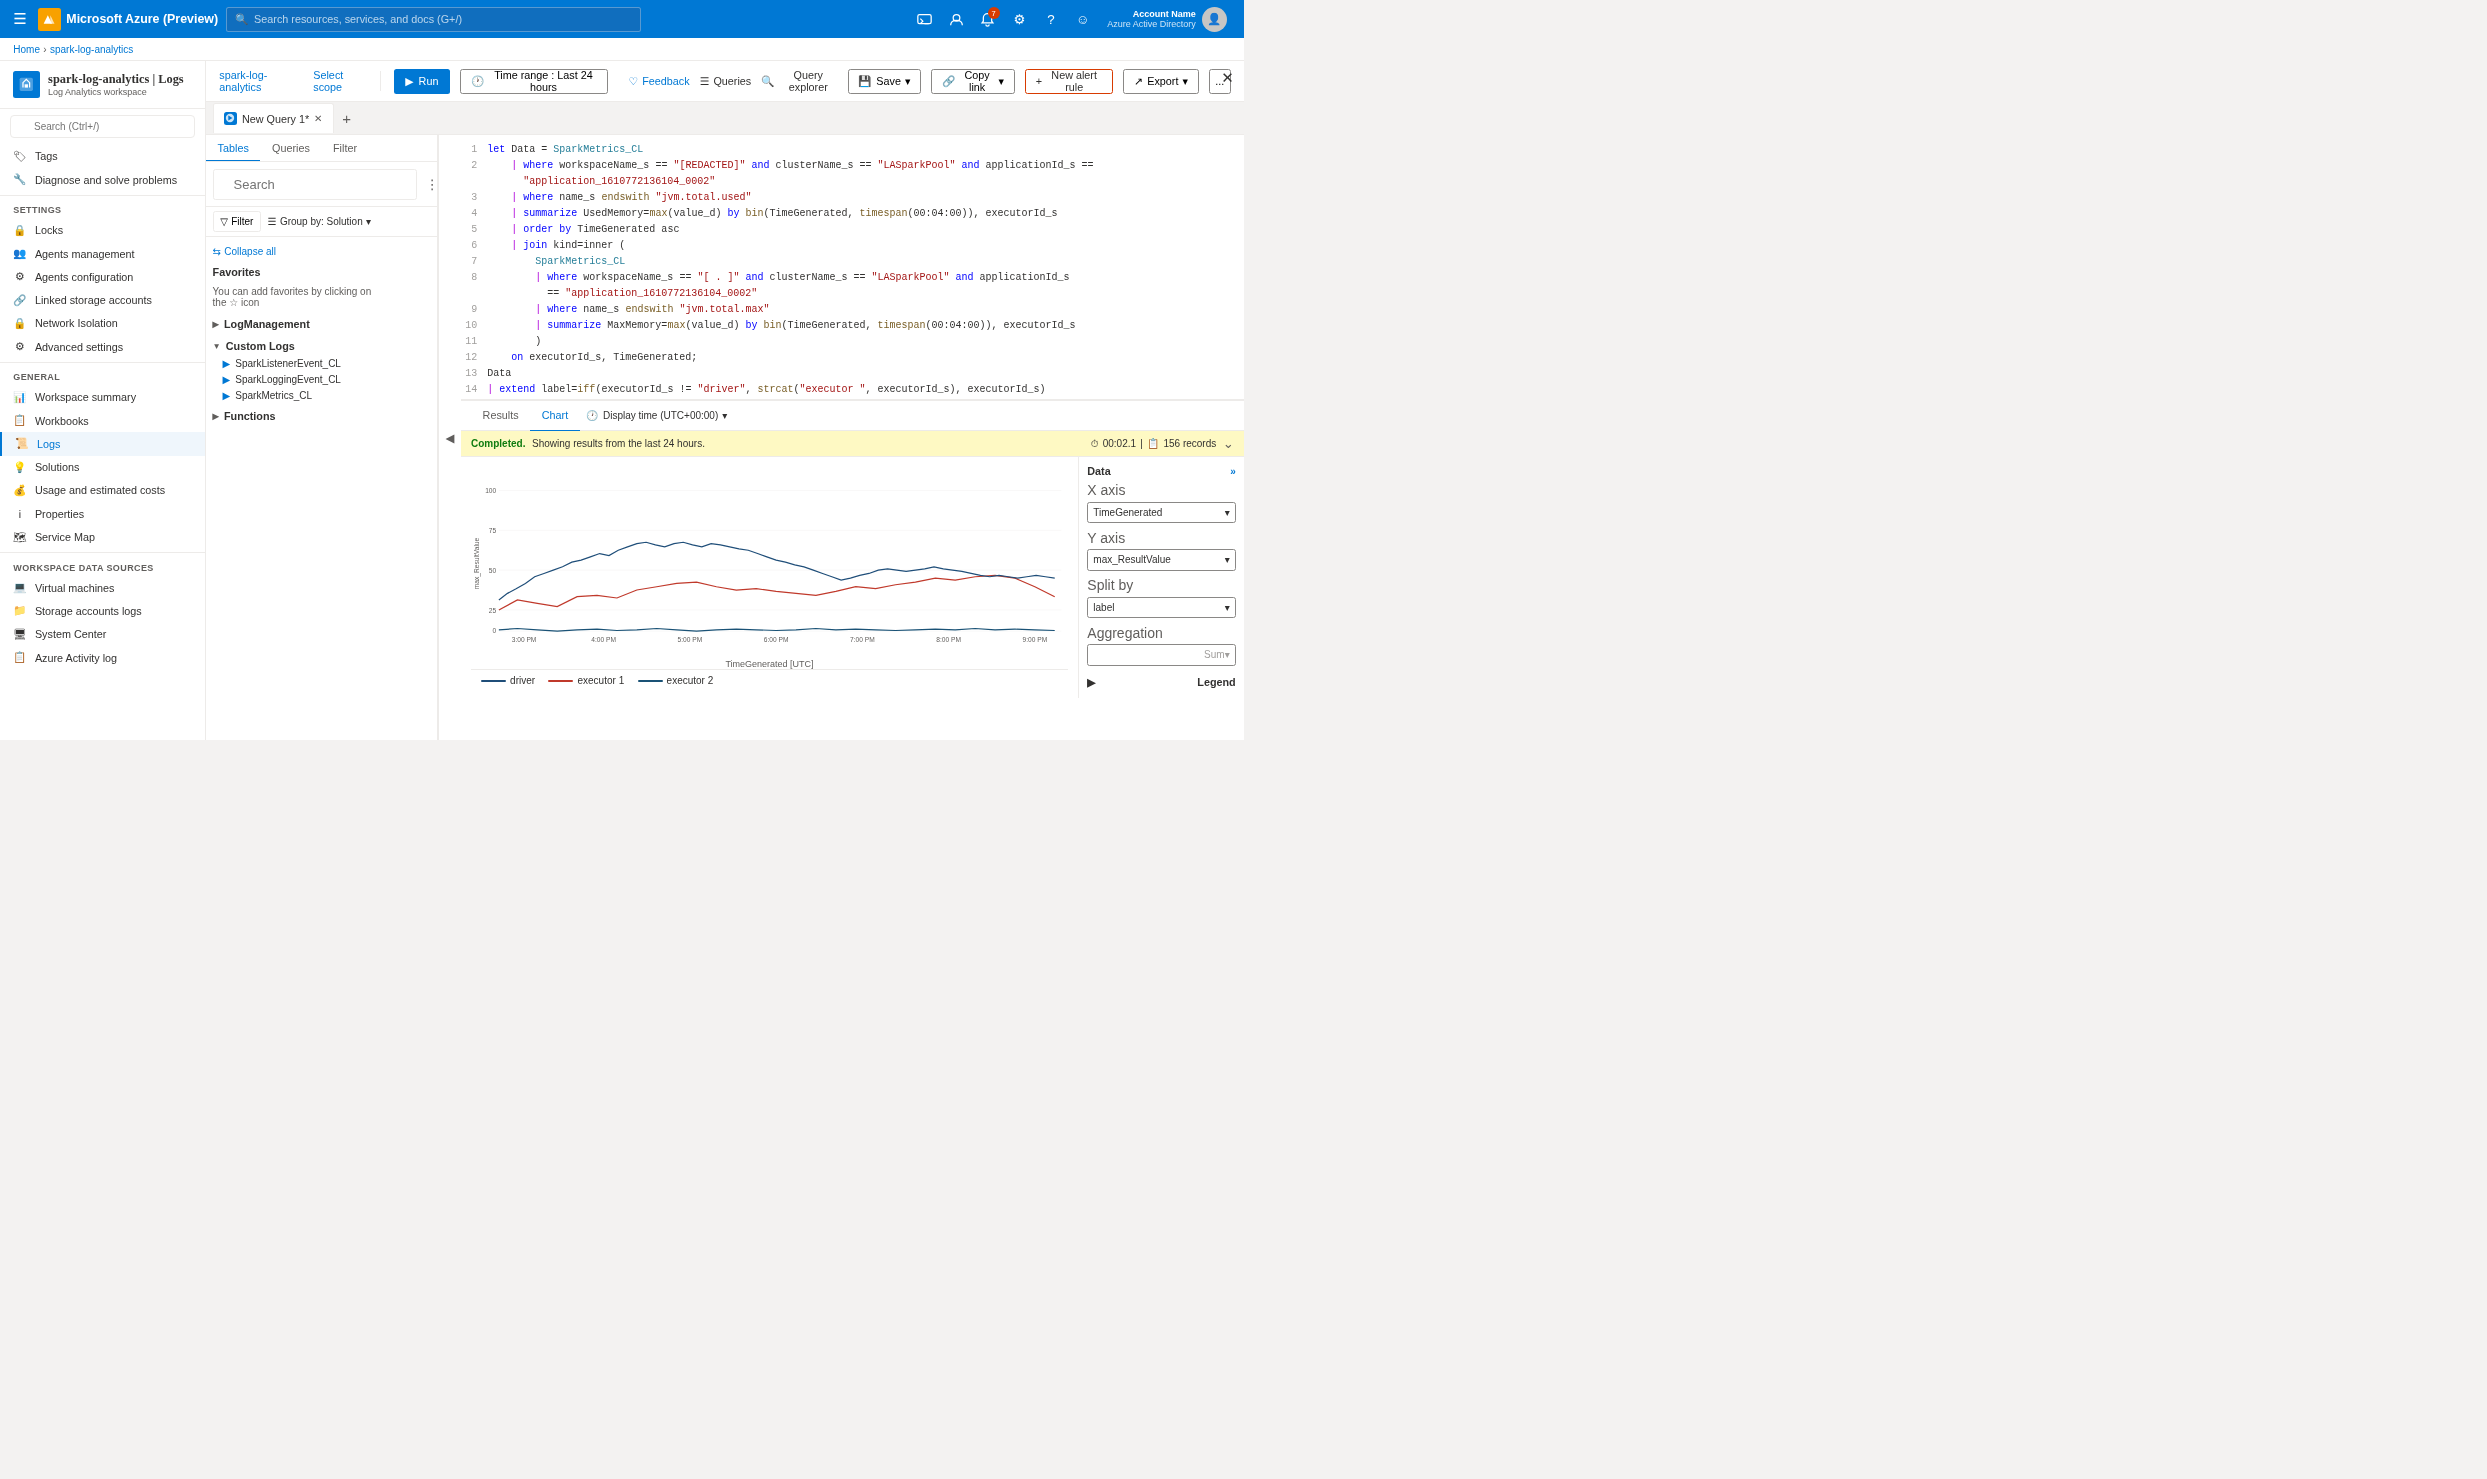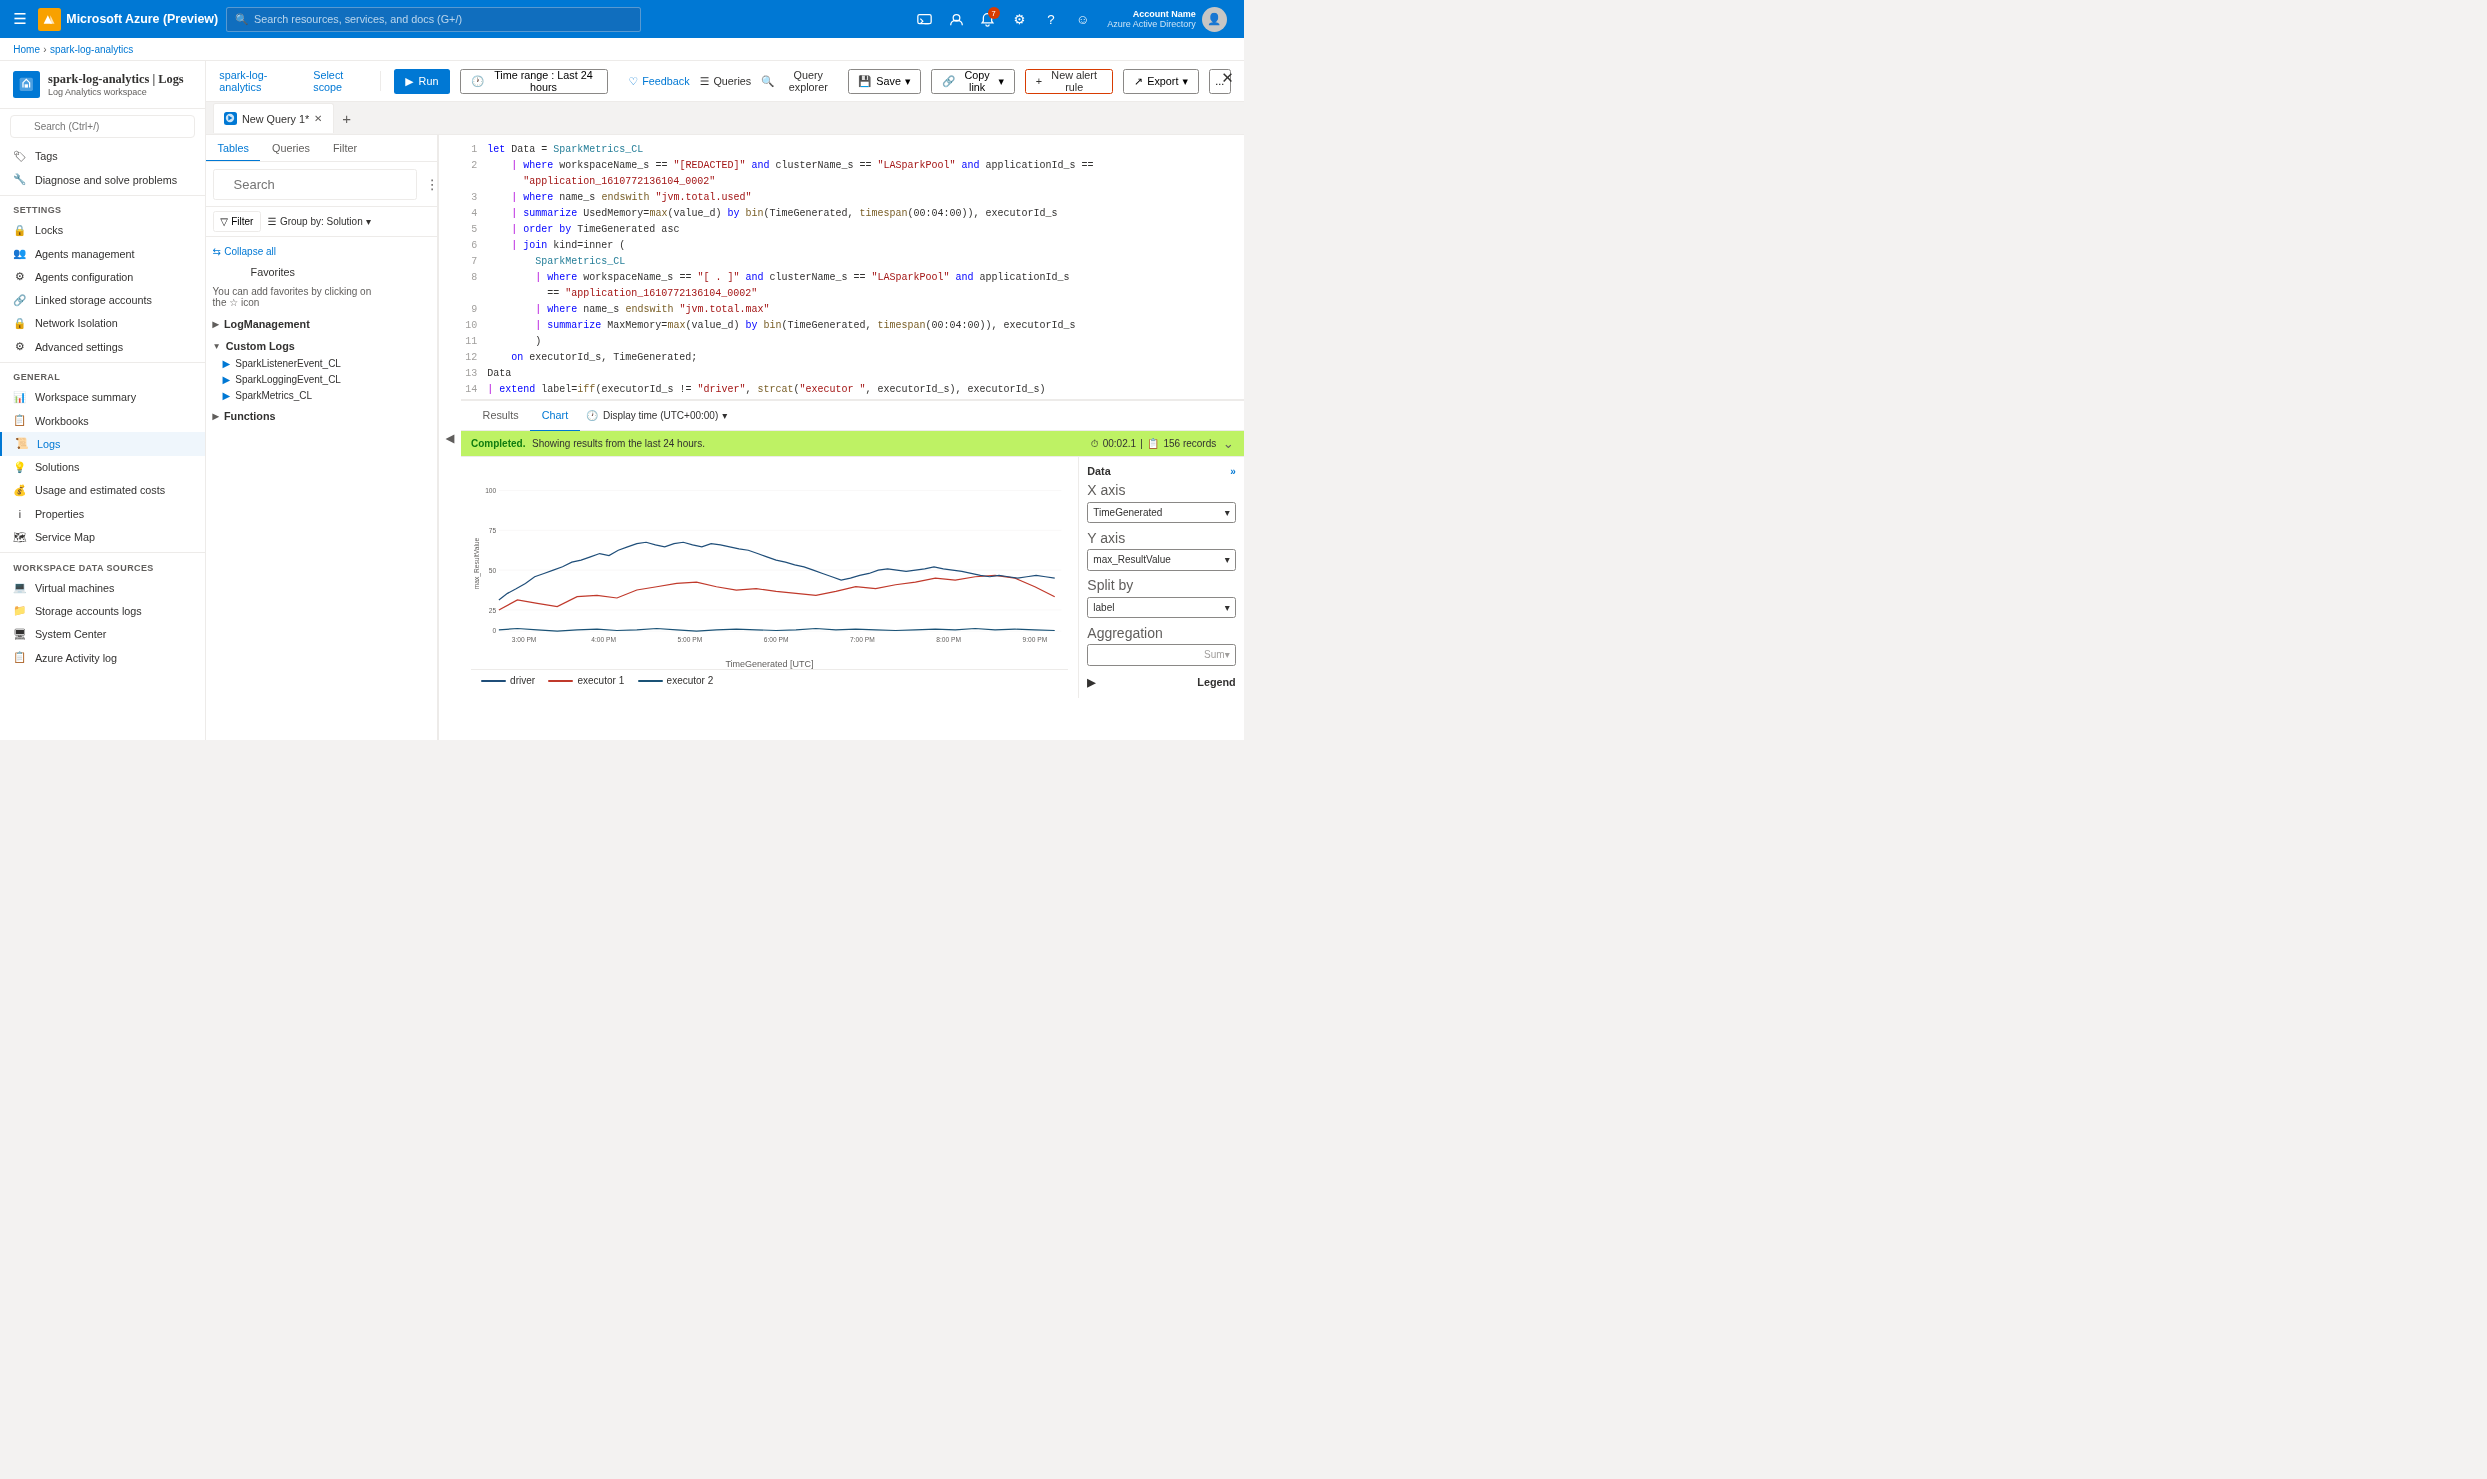--- a/index.html
+++ b/index.html
@@ -79,21 +79,21 @@
     .table-tab.active { color: #0078d4; border-bottom: 1.7px solid #0078d4; }
     .tables-toolbar { padding: 6.6px; display: flex; align-items: center; gap: 5px; border-bottom: 0.8px solid #edebe9; }
     .tables-search { flex: 1; border: 0.8px solid #edebe9; border-radius: 2.5px; height: 31px; padding: 0 6.6px 0 20px; font-size: 13px; outline: none; position: relative; }
     .search-wrapper { position: relative; flex: 1; }
     .search-wrapper .s-icon { position: absolute; left: 5px; top: 50%; transform: translateY(-50%); color: #605e5c; font-size: 10px; }
     .filter-btn { border: 0.8px solid #edebe9; border-radius: 2.5px; height: 21.6px; padding: 0 6.6px; font-size: 10px; cursor: pointer; background: white; display: flex; align-items: center; gap: 3.3px; }
     .group-btn { border: none; background: transparent; font-size: 10px; cursor: pointer; display: flex; align-items: center; gap: 3.3px; color: #323130; }
     .tables-more { color: #605e5c; font-size: 13.3px; cursor: pointer; padding: 1.7px 3.3px; }
     .tables-content { flex: 1; overflow-y: auto; padding: 6.6px; }
     .collapse-all { display: flex; align-items: center; gap: 3.3px; font-size: 10px; color: #0078d4; cursor: pointer; padding: 3.3px 0; }
-    .section-title { font-size: 10.8px; font-weight: 400; padding: 5px 0; color: #323130; margin-left: 38px; }
+    .section-title { font-size: 10.8px; font-weight: 700; padding: 5px 0; color: #323130; }
     .favorites-hint { font-size: 10px; color: #605e5c; padding: 3.3px 0 6.6px; }
     .table-group { margin-bottom: 3.3px; }
     .table-group-header { display: flex; align-items: center; gap: 5px; cursor: pointer; padding: 3.3px 0; font-size: 10.8px; font-weight: 600; }
     .table-group-arrow { font-size: 8.3px; color: #605e5c; }
     .table-group-items { padding-left: 10px; }
     .table-item { display: flex; align-items: center; gap: 5px; padding: 2.5px 0; font-size: 10px; color: #323130; cursor: pointer; }
     .table-icon { color: #0078d4; font-size: 10px; }
     .collapse-panel-btn { width: 23px; display: flex; align-items: center; justify-content: center; cursor: pointer; color: #605e5c; font-size: 11.6px; border-left: 0.8px solid #edebe9; flex-shrink: 0; }
 
     
@@ -106,21 +106,21 @@
     .str { color: #a31515; }
     .fn { color: #795e26; }
     .op { color: #af00db; }
 
     
     .results-panel { height: 298px; border-top: 0.8px solid #edebe9; display: flex; flex-direction: column; flex-shrink: 0; }
     .results-tabs { display: flex; align-items: center; padding: 0 10px; border-bottom: 0.8px solid #edebe9; background: white; height: 30px; gap: 0; }
     .result-tab { padding: 0 11.6px; height: 30px; display: flex; align-items: center; font-size: 10.8px; cursor: pointer; color: #605e5c; border-bottom: 1.7px solid transparent; }
     .result-tab.active { color: #0078d4; border-bottom: 1.7px solid #0078d4; }
     .display-time { border: none; background: transparent; font-size: 10px; color: #323130; cursor: pointer; display: flex; align-items: center; gap: 4.1px; margin-left: 6.6px; }
-    .results-status { display: flex; align-items: center; padding: 5px 10px; font-size: 10px; color: #323130; border-bottom: 0.8px solid #edebe9; background: #bef264; gap: 6.6px; }
+    .results-status { display: flex; align-items: center; padding: 5px 10px; font-size: 10px; color: #323130; border-bottom: 0.8px solid #edebe9; background: #fef9c3; gap: 6.6px; }
     .status-success { color: #107c10; font-weight: 600; }
     .status-spacer { flex: 1; }
     .records-count { display: flex; align-items: center; gap: 4.1px; font-size: 10px; color: #323130; }
     .expand-btn { font-size: 13.3px; color: #605e5c; cursor: pointer; }
 
     
     .chart-area { flex: 1; display: flex; overflow: hidden; }
     .chart-main { flex: 1; padding: 6.6px 10px; overflow: hidden; position: relative; }
     .chart-settings { width: 166px; border-left: 0.8px solid #edebe9; padding: 8.3px; overflow-y: auto; flex-shrink: 0; }
     .settings-section { margin-bottom: 10px; }

